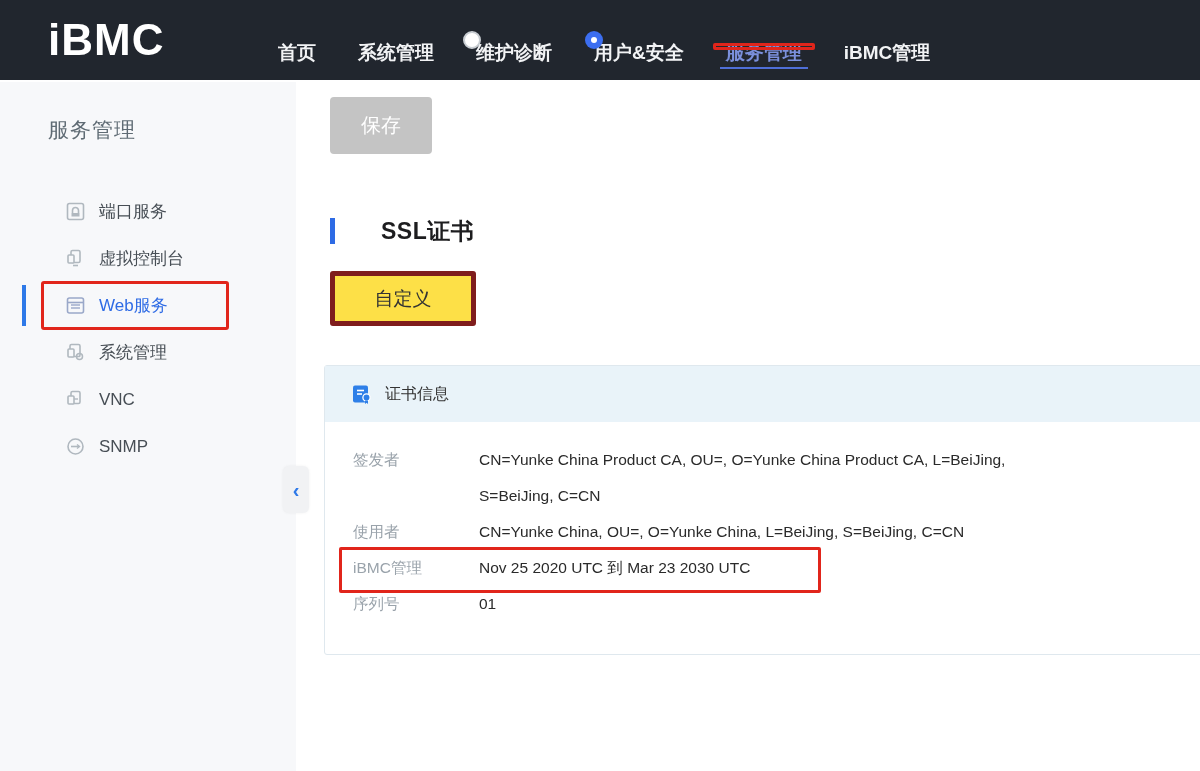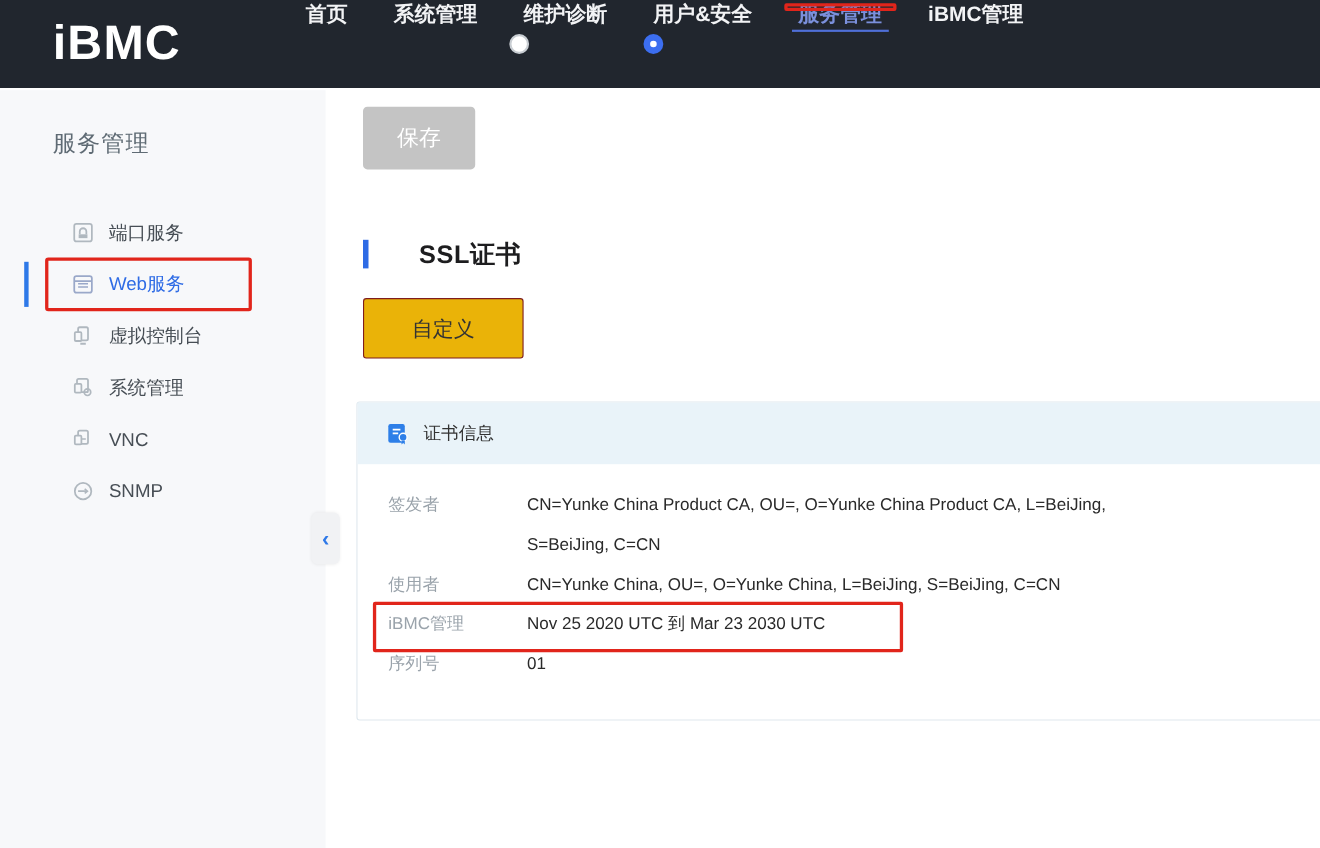--- a/index.html
+++ b/index.html
@@ -13,21 +13,21 @@
 
   
   .navbar {
     position:absolute; top:0; left:0; width:1200px; height:80px;
     background:#21262e; display:flex; align-items:center;
   }
   .logo {
     margin-left:48px; width:230px;
     color:#ffffff; font-size:44px; font-weight:bold; letter-spacing:1px;
   }
-  .nav { display:flex; height:100%; align-items:flex-start; }
+  .nav { display:flex; height:100%; align-items:flex-end; }
   .nav-item {
     position:relative; display:flex; align-items:center;
     padding:0 0 14px 0; margin-right:42px;
     color:#f2f3f5; font-size:19px; font-weight:bold; cursor:pointer;
     white-space:nowrap;
   }
   .nav-item.active { color:#7b90dc; }
   .nav-item.active::after {
     content:""; position:absolute; left:-6px; right:-6px; bottom:11px; height:2px;
     background:#4f6fd8;
@@ -90,22 +90,22 @@
     border:none; border-radius:4px; cursor:pointer;
     font-family:inherit;
   }
 
   .section-head { display:flex; align-items:center; margin-top:62px; height:30px;gap:34px; }
   .section-head .bar { width:5px; height:26px; background:#2e6be5; margin-right:12px; }
   .section-head h2 { font-size:23px; color:#1d1d1f; font-weight:bold; letter-spacing:0.5px; }
 
   .custom-btn {
     display:block; margin-top:25px; width:146px; height:55px;
-    background:#eab308; color:#333; font-size:19px;
-    border:1px solid #7f1d1d; border-radius:3px; cursor:pointer;
+    background:#fde047; color:#333; font-size:19px;
+    border:5px solid #7f1d1d; border-radius:3px; cursor:pointer;
     font-family:inherit;
   }
 
   .panel {
     margin-top:39px; margin-left:-6px; width:892px;
     border:1px solid #dfe8ee; border-radius:3px; background:#fff;
   }
   .panel-header {
     height:56px; background:#e9f3f9; display:flex; align-items:center;
     padding-left:26px; font-size:16px; color:#333;
@@ -148,42 +148,42 @@
       <span class="mi-icon">
         <svg viewBox="0 0 19 19">
             <rect x="1.5" y="1.5" width="16" height="16" rx="2" fill="none" stroke="#b0b8bf" stroke-width="1.6"></rect>
             <path d="M6.5 11 v-2.5 a3 3 0 0 1 6 0 V11" fill="none" stroke="#b0b8bf" stroke-width="1.6"></path>
             <rect x="5.5" y="11" width="8" height="3.5" fill="#b0b8bf"></rect>
           </svg>
       </span>
       <span class="mi-label">端口服务</span>
     </div>
 
+    <div class="menu-item">
+      <span class="mi-icon">
+        <svg viewBox="0 0 19 19">
+            <rect x="5" y="1.5" width="9" height="12" rx="1.5" fill="none" stroke="#b0b8bf" stroke-width="1.6"></rect>
+            <rect x="2" y="6" width="6" height="8" rx="1" fill="#f7f8fa" stroke="#b0b8bf" stroke-width="1.6"></rect>
+            <line x1="7" y1="16.5" x2="12" y2="16.5" stroke="#b0b8bf" stroke-width="1.6"></line>
+          </svg>
+      </span>
+      <span class="mi-label">虚拟控制台</span>
+    </div>
+
     <div class="menu-item active annotated">
       <span class="active-bar"></span>
       <span class="mi-icon">
         <svg viewBox="0 0 19 19">
             <rect x="1.5" y="2" width="16" height="15" rx="2" fill="none" stroke="#9aa8c9" stroke-width="1.6"></rect>
             <line x1="1.5" y1="6.5" x2="17.5" y2="6.5" stroke="#9aa8c9" stroke-width="1.6"></line>
             <line x1="5" y1="9" x2="14" y2="9" stroke="#9aa8c9" stroke-width="1.4"></line>
             <line x1="5" y1="12" x2="14" y2="12" stroke="#9aa8c9" stroke-width="1.4"></line>
           </svg>
       </span>
       <span class="mi-label">Web服务</span>
-    </div>
-
-    <div class="menu-item">
-      <span class="mi-icon">
-        <svg viewBox="0 0 19 19">
-            <rect x="5" y="1.5" width="9" height="12" rx="1.5" fill="none" stroke="#b0b8bf" stroke-width="1.6"></rect>
-            <rect x="2" y="6" width="6" height="8" rx="1" fill="#f7f8fa" stroke="#b0b8bf" stroke-width="1.6"></rect>
-            <line x1="7" y1="16.5" x2="12" y2="16.5" stroke="#b0b8bf" stroke-width="1.6"></line>
-          </svg>
-      </span>
-      <span class="mi-label">虚拟控制台</span>
     </div>
 
     <div class="menu-item">
       <span class="mi-icon">
         <svg viewBox="0 0 19 19">
             <rect x="4" y="1.5" width="10" height="12" rx="1.5" fill="none" stroke="#b0b8bf" stroke-width="1.6"></rect>
             <rect x="2" y="6" width="6" height="8" rx="1" fill="#f7f8fa" stroke="#b0b8bf" stroke-width="1.6"></rect>
             <circle cx="13.5" cy="13.5" r="3" fill="none" stroke="#b0b8bf" stroke-width="1.5"></circle>
             <circle cx="13.5" cy="13.5" r="0.8" fill="#b0b8bf"></circle>
           </svg>

